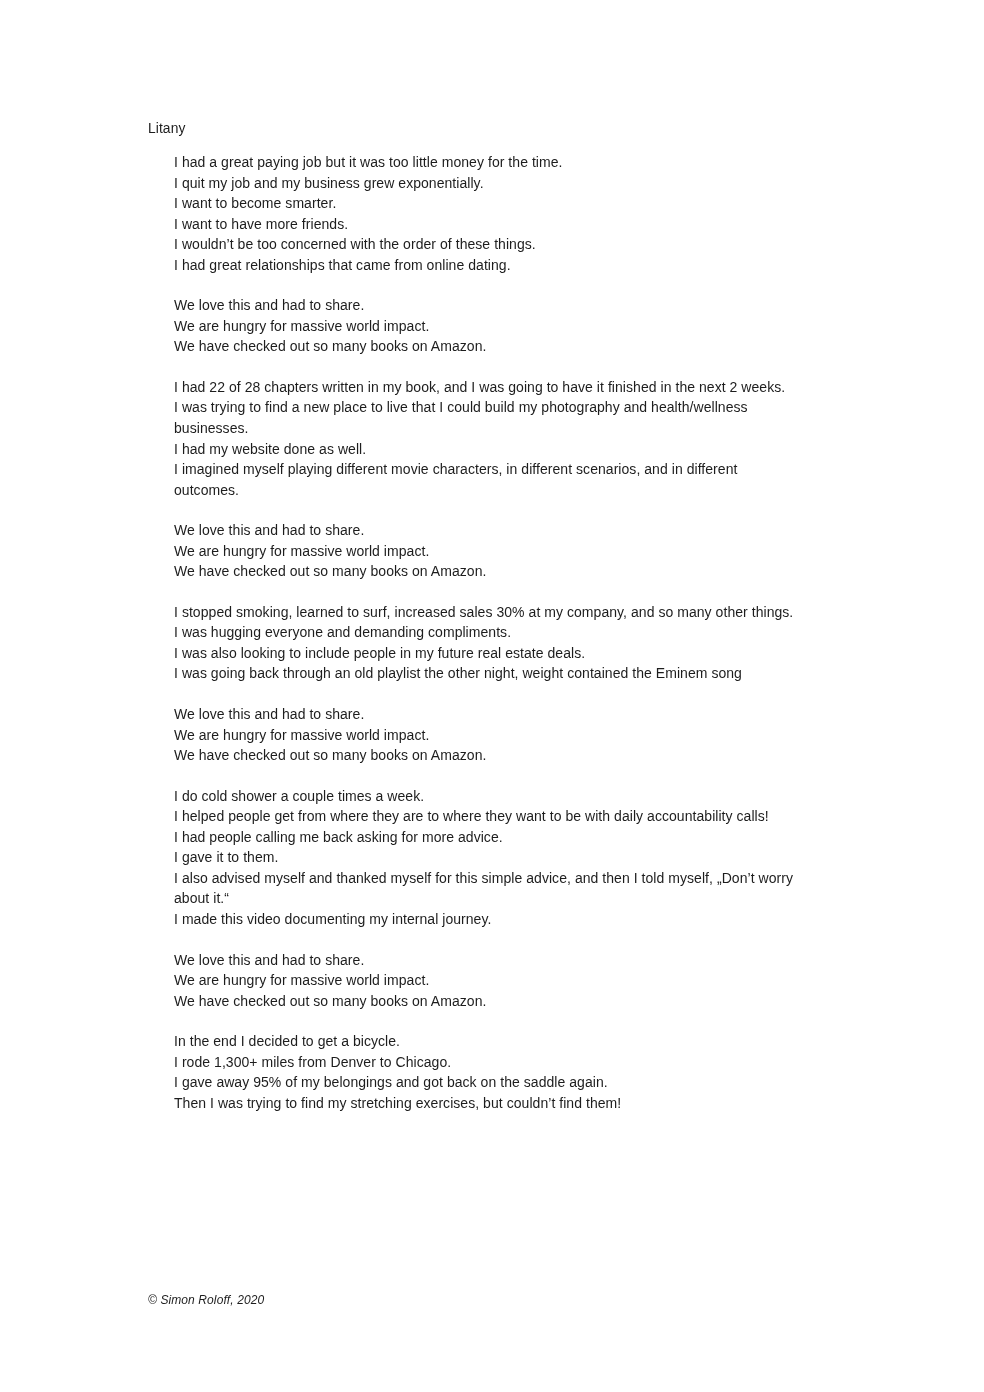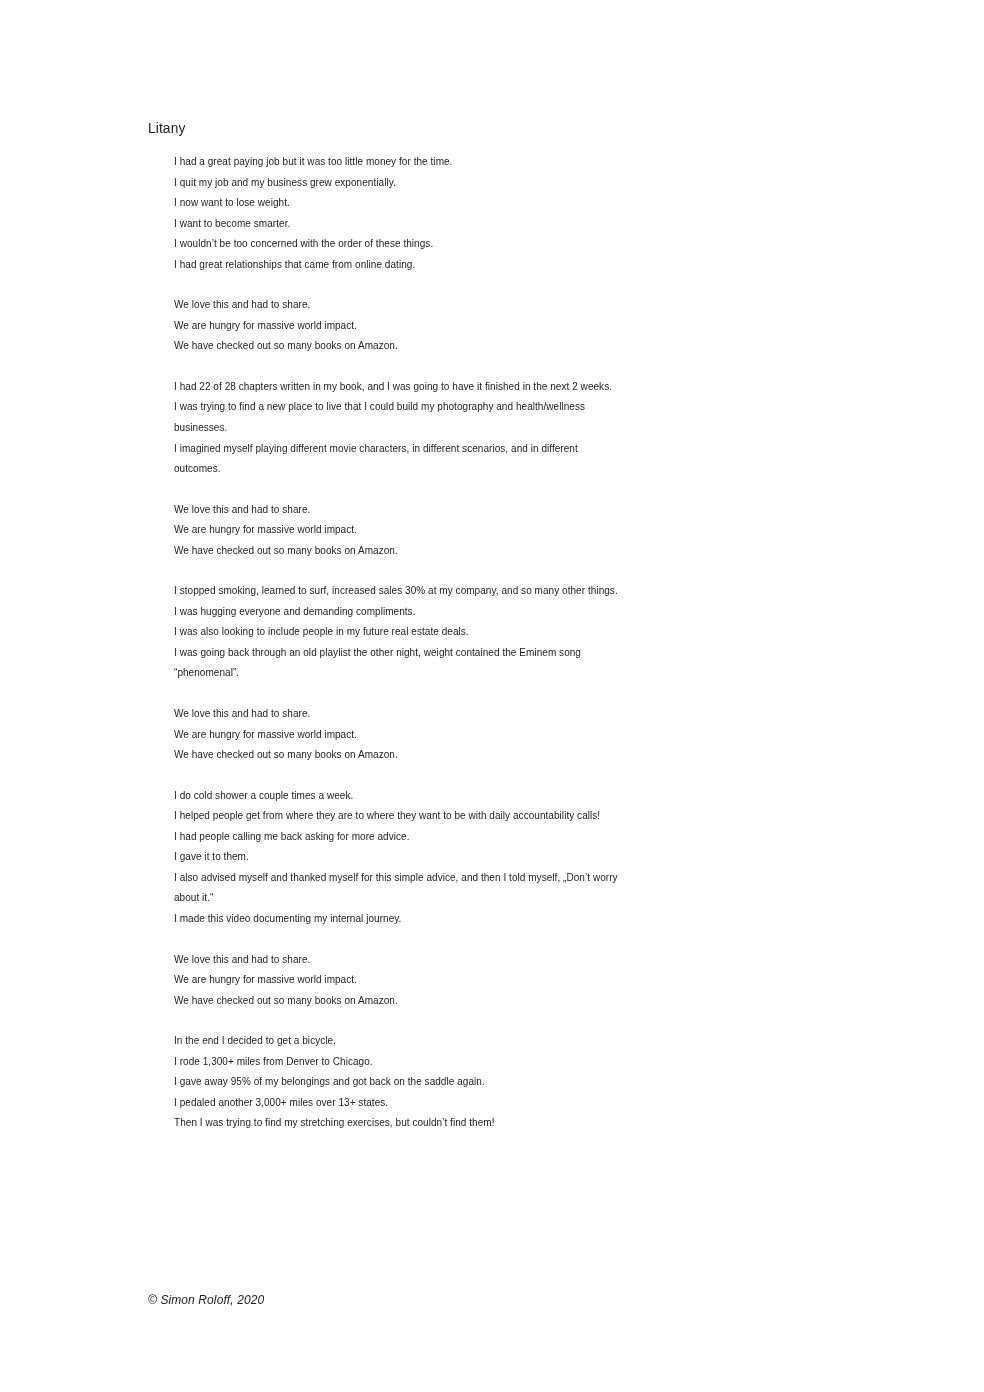--- a/index.html
+++ b/index.html
@@ -31,21 +31,21 @@
     top: 152px;
     width: 720px;
   }
   .stanza {
     margin: 0 0 20px 0;
   }
   .stanza:last-child {
     margin-bottom: 4px;
   }
   .line {
-    font-size: 10px;
+    font-size: 14px;
     line-height: 20.55px;
     letter-spacing: 0.05px;
     white-space: pre;
   }
   .doc-footer {
     position: absolute;
     left: 148px;
     top: 1291px;
     font-size: 12px;
     line-height: 18px;
@@ -56,48 +56,48 @@
 </head>
 <body>
 
 <div class="page" style="--page-bg: #ffffff; --text-color: #1d1d1d;">
   <div class="doc-title">Litany</div>
 
   <div class="poem">
       <div class="stanza">
         <div class="line">I had a great paying job but it was too little money for the time.</div>
         <div class="line">I quit my job and my business grew exponentially.</div>
-        <div class="line">I now want to lose weight.</div>
         <div class="line">I want to become smarter.</div>
+        <div class="line">I want to have more friends.</div>
         <div class="line">I wouldn’t be too concerned with the order of these things.</div>
         <div class="line">I had great relationships that came from online dating.</div>
       </div>
       <div class="stanza">
         <div class="line">We love this and had to share.</div>
         <div class="line">We are hungry for massive world impact.</div>
         <div class="line">We have checked out so many books on Amazon.</div>
       </div>
       <div class="stanza">
         <div class="line">I had 22 of 28 chapters written in my book, and I was going to have it finished in the next 2 weeks.</div>
         <div class="line">I was trying to find a new place to live that I could build my photography and health/wellness</div>
         <div class="line">businesses.</div>
+        <div class="line">I had my website done as well.</div>
         <div class="line">I imagined myself playing different movie characters, in different scenarios, and in different</div>
         <div class="line">outcomes.</div>
       </div>
       <div class="stanza">
         <div class="line">We love this and had to share.</div>
         <div class="line">We are hungry for massive world impact.</div>
         <div class="line">We have checked out so many books on Amazon.</div>
       </div>
       <div class="stanza">
         <div class="line">I stopped smoking, learned to surf, increased sales 30% at my company, and so many other things.</div>
         <div class="line">I was hugging everyone and demanding compliments.</div>
         <div class="line">I was also looking to include people in my future real estate deals.</div>
         <div class="line">I was going back through an old playlist the other night, weight contained the Eminem song</div>
-        <div class="line">“phenomenal”.</div>
       </div>
       <div class="stanza">
         <div class="line">We love this and had to share.</div>
         <div class="line">We are hungry for massive world impact.</div>
         <div class="line">We have checked out so many books on Amazon.</div>
       </div>
       <div class="stanza">
         <div class="line">I do cold shower a couple times a week.</div>
         <div class="line">I helped people get from where they are to where they want to be with daily accountability calls!</div>
         <div class="line">I had people calling me back asking for more advice.</div>
@@ -108,19 +108,18 @@
       </div>
       <div class="stanza">
         <div class="line">We love this and had to share.</div>
         <div class="line">We are hungry for massive world impact.</div>
         <div class="line">We have checked out so many books on Amazon.</div>
       </div>
       <div class="stanza">
         <div class="line">In the end I decided to get a bicycle.</div>
         <div class="line">I rode 1,300+ miles from Denver to Chicago.</div>
         <div class="line">I gave away 95% of my belongings and got back on the saddle again.</div>
-        <div class="line">I pedaled another 3,000+ miles over 13+ states.</div>
         <div class="line">Then I was trying to find my stretching exercises, but couldn’t find them!</div>
       </div>
     </div>
 
   <div class="doc-footer">© Simon Roloff, 2020</div>
 </div>
 
 </body></html>

